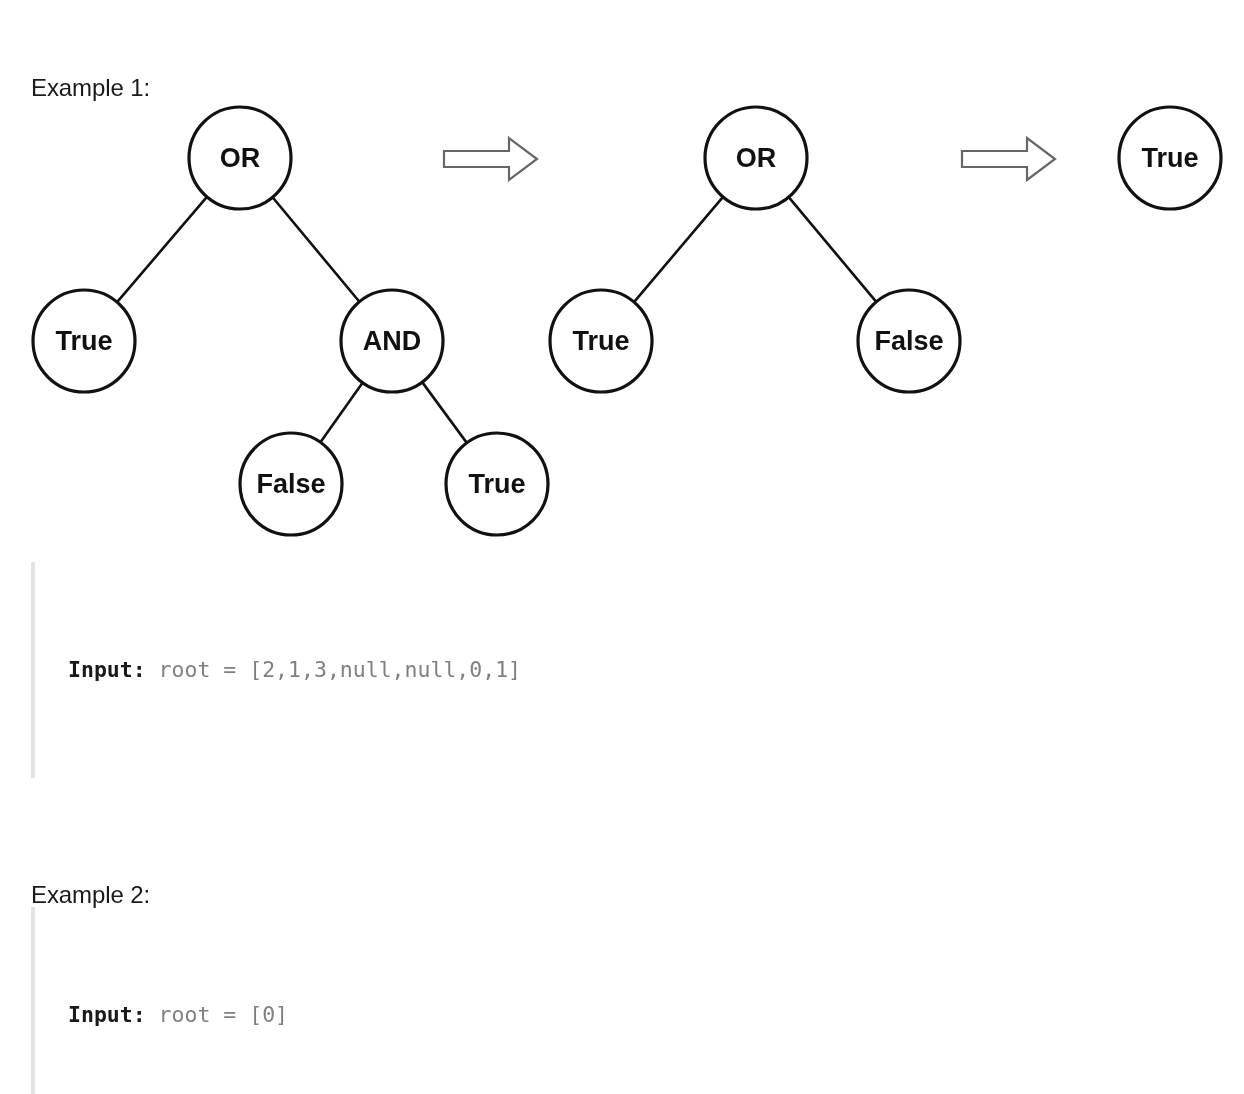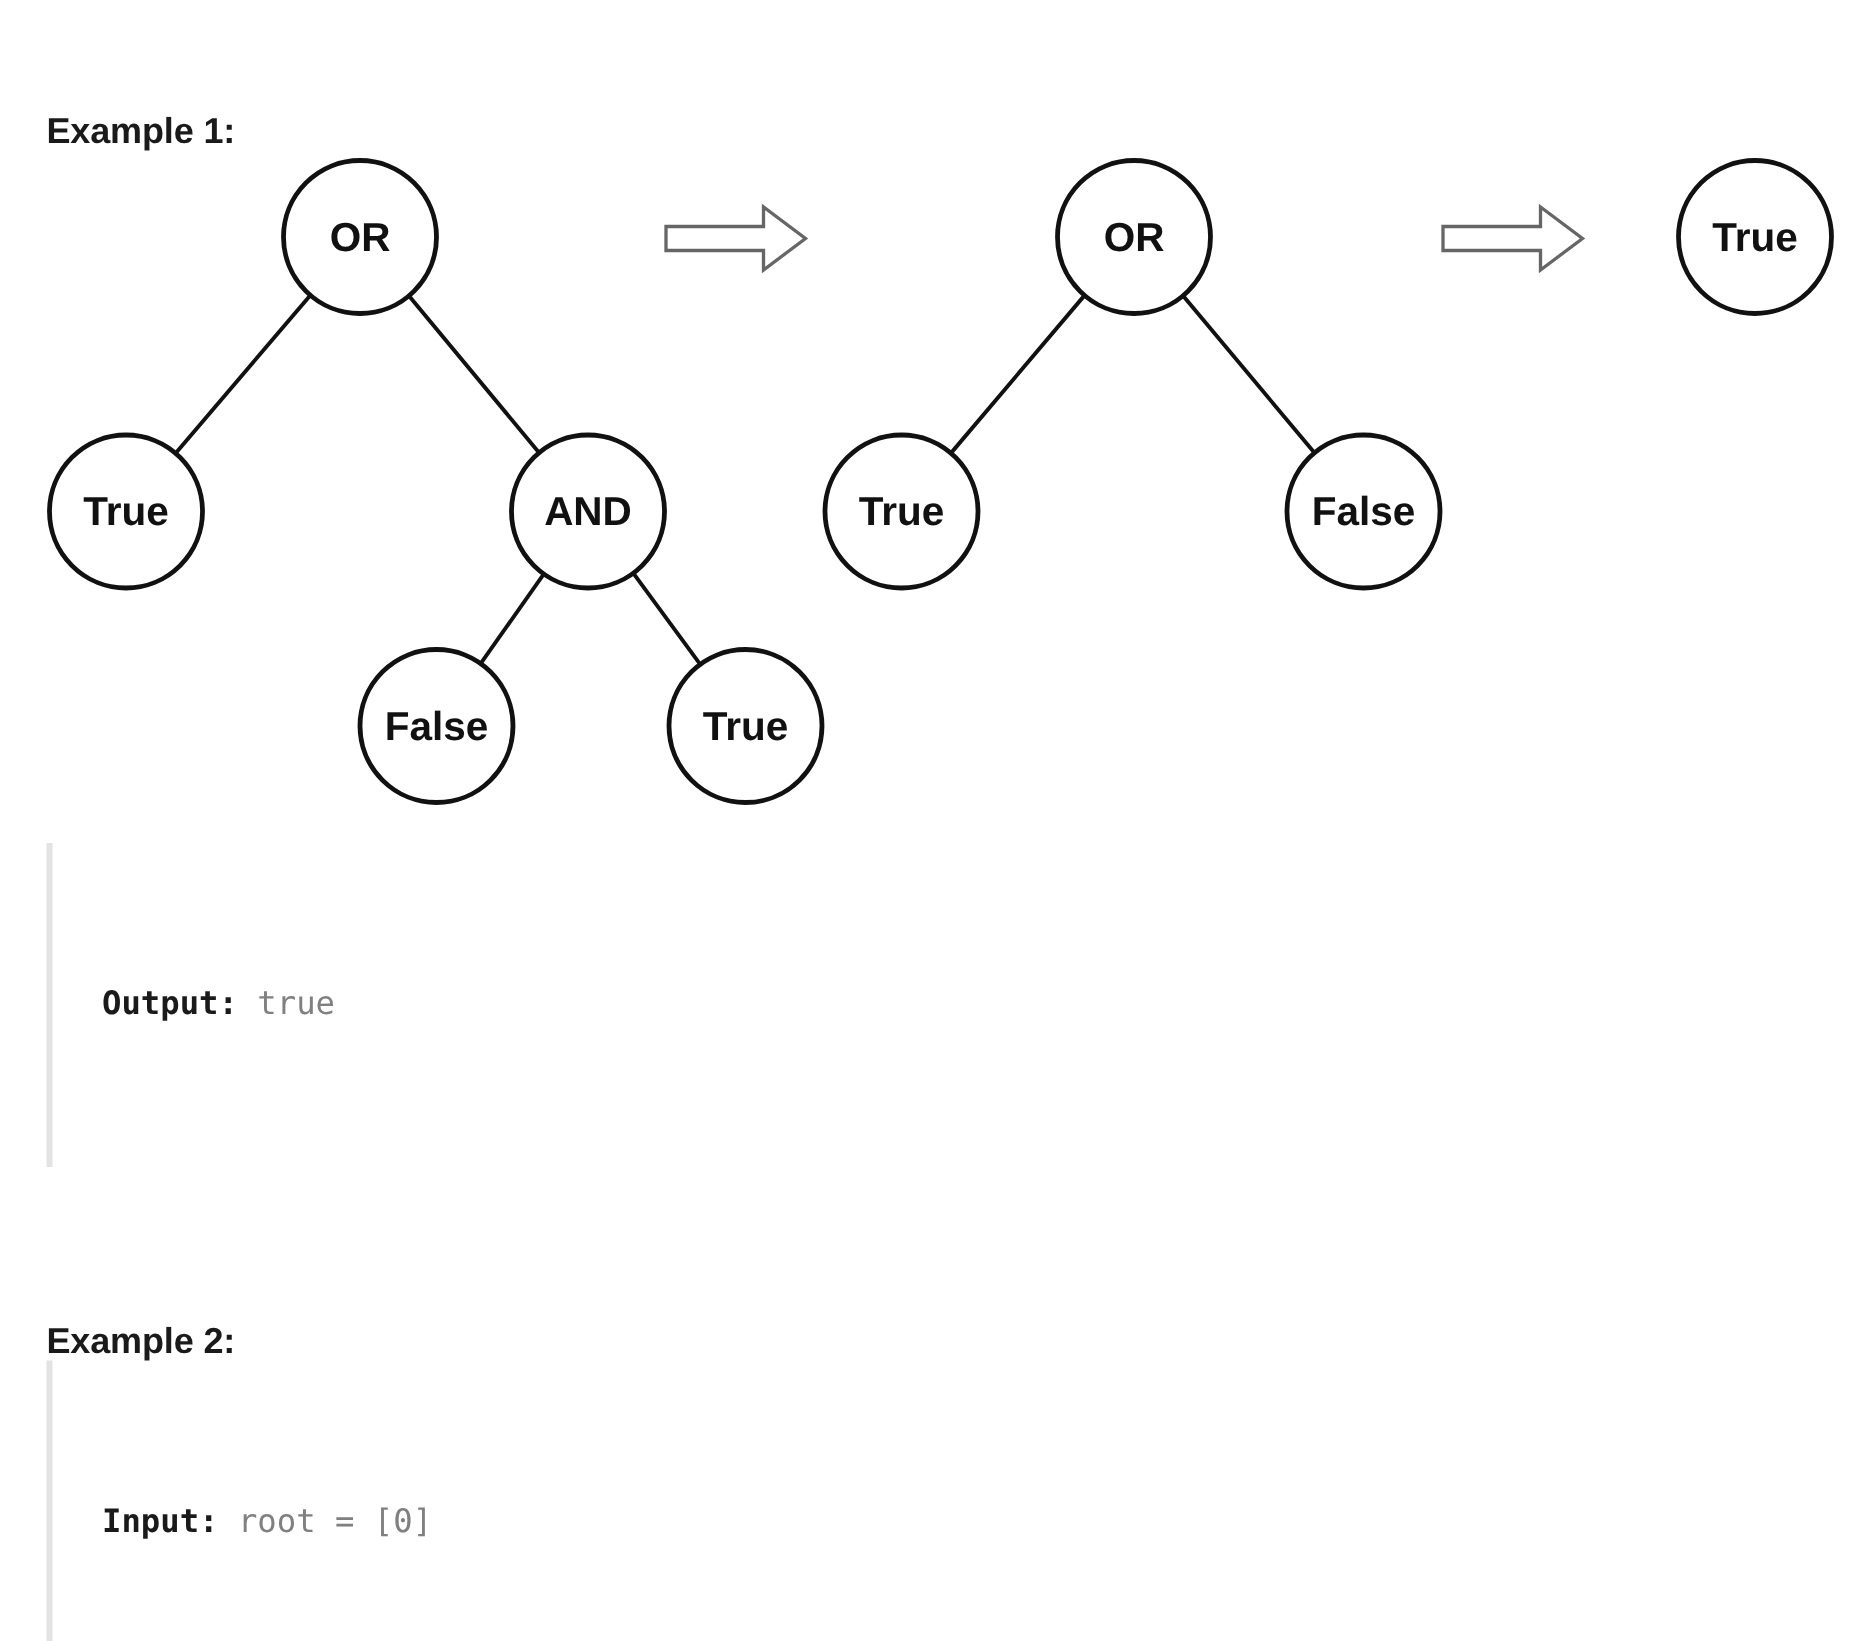--- a/index.html
+++ b/index.html
@@ -19,21 +19,21 @@
   .page {
     position: relative;
     width: 1244px;
     height: 1094px;
   }
 
   .example-heading {
     position: absolute;
     left: 31px;
     font-family: "Liberation Sans", sans-serif;
-    font-weight: bold;
+    font-weight: normal;
     font-size: 24px;
     letter-spacing: -0.1px;
     color: #1a1a1a;
     white-space: nowrap;
     margin-top: 36px;
   }
   #ex1-heading { top: 38px; }
   #ex2-heading { top: 845px; text-align: center; }
 
   .tree-figure {
@@ -128,21 +128,21 @@
         <g>
           <circle cx="1170" cy="63" r="51" fill="#ffffff" stroke="#111111" stroke-width="3.2"></circle>
           <text x="1170" y="63" text-anchor="middle" dominant-baseline="central" font-family="&quot;Liberation Sans&quot;, sans-serif" font-weight="bold" font-size="27" fill="#111111">True</text>
         </g>
       </g>
       <polygon points="444,56 509,56 509,43 537,64 509,85 509,72 444,72" fill="#ffffff" stroke="#666666" stroke-width="2.2" stroke-linejoin="miter"></polygon>
       <polygon points="962,56 1027,56 1027,43 1055,64 1027,85 1027,72 962,72" fill="#ffffff" stroke="#666666" stroke-width="2.2" stroke-linejoin="miter"></polygon>
     </svg>
 
   <div class="codeblock" id="ex1-block">
-    <span class="code-line"><span class="lbl">Output:</span><span class="val"> true</span></span>
+    <span class="code-line"><span class="lbl">Input:</span><span class="val"> root = [2,1,3,null,null,0,1]</span></span>
   </div>
 
   <h3 class="example-heading" id="ex2-heading">Example 2:</h3>
 
   <div class="codeblock" id="ex2-block">
     <span class="code-line"><span class="lbl">Input:</span><span class="val"> root = [0]</span></span>
     
     
   </div>
 

